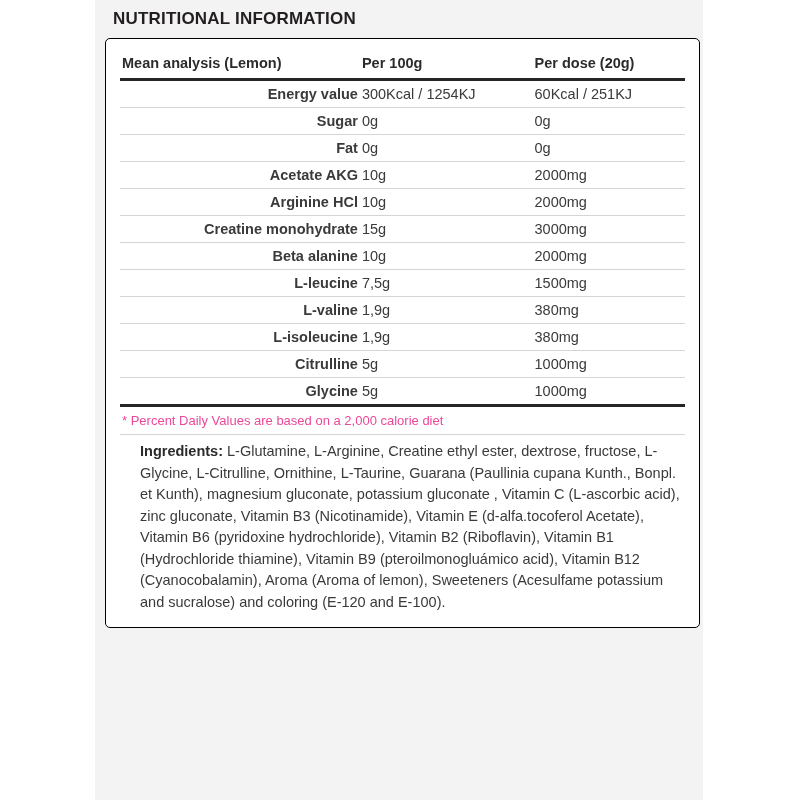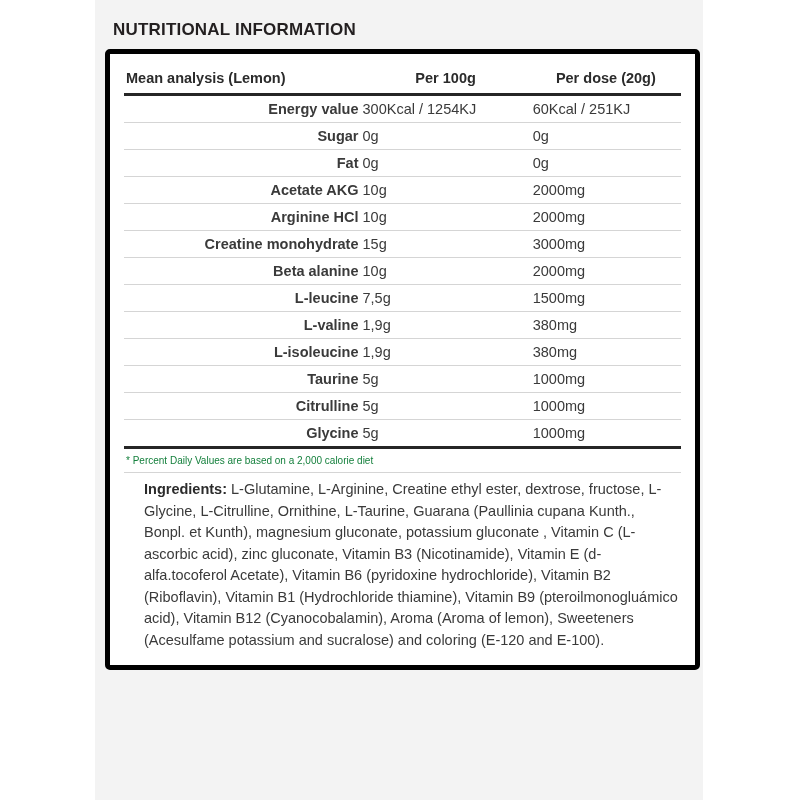--- a/index.html
+++ b/index.html
@@ -23,68 +23,68 @@
     position: absolute;
     left: 95px;
     top: 0;
     width: 608px;
     height: 800px;
     background: #f3f3f3;
   }
   .panel {
     position: absolute;
     left: 95px;
-    top: 11px;
+    top: 0;
     width: 608px;
   }
   .panel-title {
     font-size: 17px;
     font-weight: bold;
     color: #231f20;
     letter-spacing: 0.2px;
     padding: 5px 0 0 18px;
     line-height: 28px;
   }
   .card {
     margin: 5px 3px 0 10px;
     background: #ffffff;
-    border: 5px solid #000000;
+    border: 1px solid #000000;
     border-radius: 5px;
     padding: 12px 14px 14px 14px;
     box-sizing: border-box;
     width: 595px;
   }
   table.nutri {
     width: 100%;
     border-collapse: collapse;
     font-size: 14.5px;
     color: #3a3a3a;
   }
   table.nutri th {
     font-weight: bold;
     color: #2b2b2b;
     font-size: 14.5px;
     padding: 4px 2px 7px 2px;
     border-bottom: 3px solid #262626;
   }
   table.nutri th.c-label { text-align: left; }
-  table.nutri th.c-val { text-align: center; }
+  table.nutri th.c-val { text-align: left; }
   table.nutri td {
     padding: 5px 2px 5px 2px;
     border-bottom: 1px solid #d5d5d5;
     white-space: nowrap;
   }
   table.nutri td.c-label { text-align: right; font-weight: bold; }
   table.nutri td.c-val { text-align: left; }
   table.nutri tr:last-child td {
     border-bottom: 3px solid #262626;
   }
   .footnote {
-    font-size: 10px;
-    color: #15803d;
+    font-size: 13px;
+    color: #ec4899;
     padding: 6px 2px 6px 2px;
     border-bottom: 1px solid #d5d5d5;
   }
   .ingredients {
     font-size: 14.5px;
     color: #3a3a3a;
     line-height: 21.5px;
     padding: 6px 2px 0 2px;
     text-align: left;
     margin-left: 18px;
@@ -157,25 +157,20 @@
               <td class="c-label">L-valine</td>
               <td class="c-val">1,9g</td>
               <td class="c-val">380mg</td>
             </tr>
             <tr>
               <td class="c-label">L-isoleucine</td>
               <td class="c-val">1,9g</td>
               <td class="c-val">380mg</td>
             </tr>
             <tr>
-              <td class="c-label">Taurine</td>
-              <td class="c-val">5g</td>
-              <td class="c-val">1000mg</td>
-            </tr>
-            <tr>
               <td class="c-label">Citrulline</td>
               <td class="c-val">5g</td>
               <td class="c-val">1000mg</td>
             </tr>
             <tr>
               <td class="c-label">Glycine</td>
               <td class="c-val">5g</td>
               <td class="c-val">1000mg</td>
             </tr>
           </tbody>

